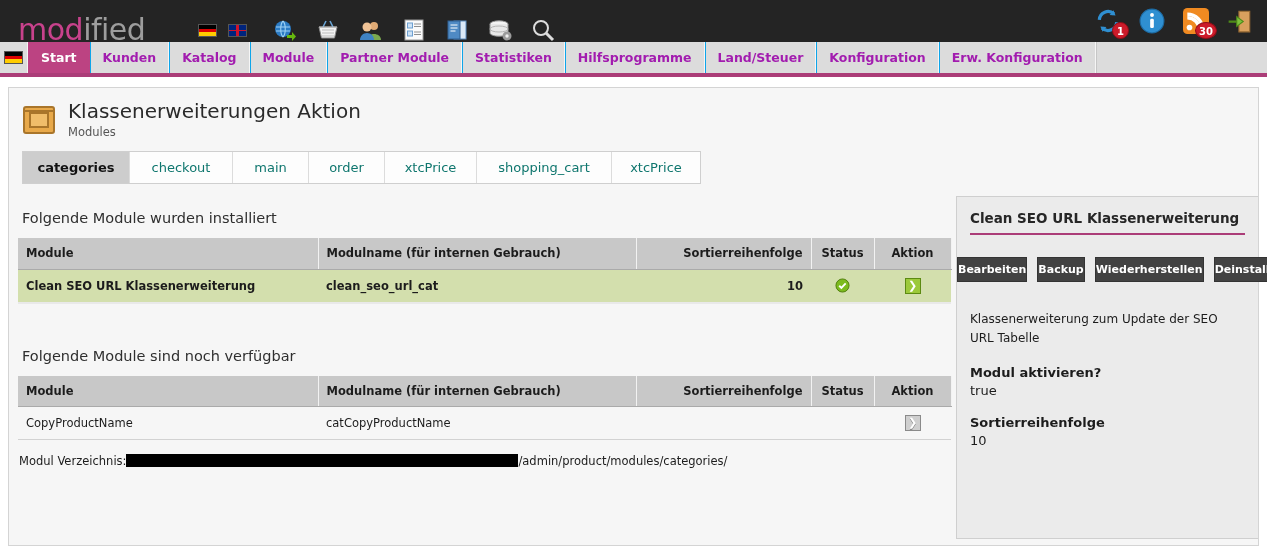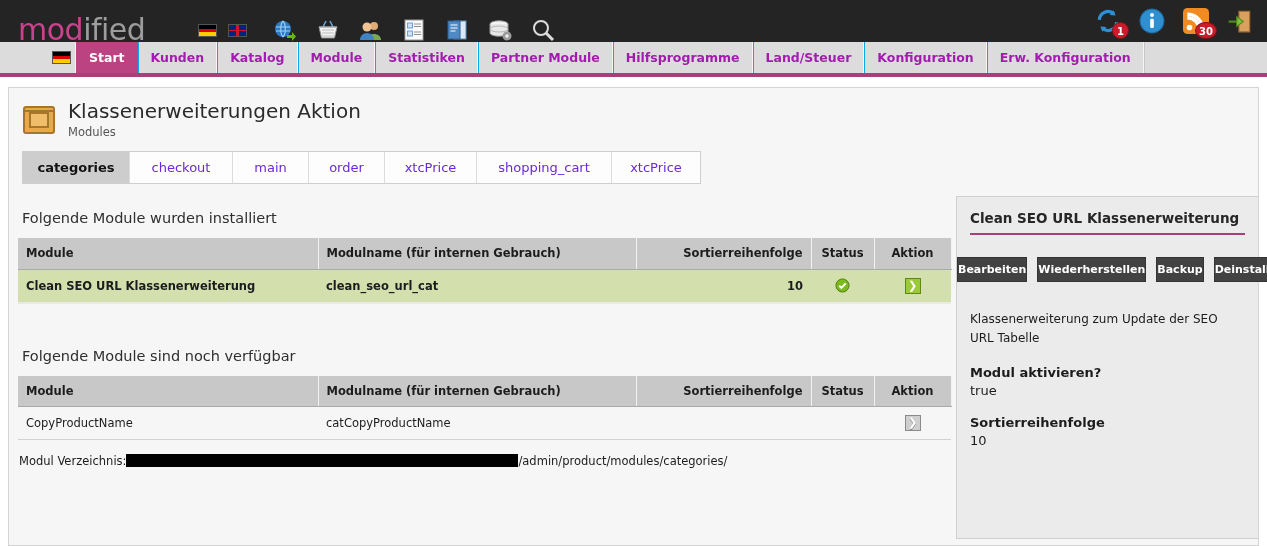--- a/index.html
+++ b/index.html
@@ -68,21 +68,20 @@
     border: 1px solid #8e0d18;
   }
 
   
   .navbar {
     position: absolute; left: 0; top: 42px;
     width: 1267px; height: 35px;
     background: #dcdcdc;
     display: flex; align-items: stretch;
     border-bottom: 4px solid #ab3d78;
-    padding-left: 48px;
   }
   .nav-flagcell {
     width: 28px; display: flex; align-items: center; justify-content: center;
     border-right: 1px solid #f4f4f4;
   }
   .nav-item {
     display: flex; align-items: center;
     padding: 0 12px;
     font-size: 12.5px; font-weight: bold;
     color: #a21caf;
@@ -120,21 +119,21 @@
     margin: 11px 0 0 13px;
     display: flex; align-items: stretch;
     width: 679px;
     border: 1px solid #cfcfcf;
     background: #fdfdfd;
     height: 33px;
   }
   .tab {
     display: flex; align-items: center; justify-content: center;
     font-size: 13px;
-    color: #6d28d9;
+    color: #0f766e;
     border-right: 1px solid #dcdcdc;
     cursor: pointer;
     padding: 0 16px;
     white-space: nowrap;
   }
   .tab:last-child { border-right: none; }
   .tab.active {
     background: #cdcdcd;
     color: #111;
     font-weight: bold;
@@ -351,24 +350,24 @@
   <div class="nav-item">
       <span>Kunden</span>
     </div>
   <div class="nav-item">
       <span>Katalog</span>
     </div>
   <div class="nav-item">
       <span>Module</span>
     </div>
   <div class="nav-item">
+      <span>Partner Module</span>
+    </div>
+  <div class="nav-item">
       <span>Statistiken</span>
-    </div>
-  <div class="nav-item">
-      <span>Partner Module</span>
     </div>
   <div class="nav-item">
       <span>Hilfsprogramme</span>
     </div>
   <div class="nav-item">
       <span>Land/Steuer</span>
     </div>
   <div class="nav-item">
       <span>Konfiguration</span>
     </div>
@@ -499,24 +498,24 @@
     </div>
 
     <div class="right-col">
       <div class="rp-title">Clean SEO URL Klassenerweiterung</div>
 
       <div class="rp-buttons">
         <div class="rp-btn">
             <span>Bearbeiten</span>
           </div>
         <div class="rp-btn">
-            <span>Wiederherstellen</span>
+            <span>Backup</span>
           </div>
         <div class="rp-btn">
-            <span>Backup</span>
+            <span>Wiederherstellen</span>
           </div>
         <div class="rp-btn">
             <span>Deinstallieren</span>
           </div>
       </div>
 
       <div class="rp-desc">Klassenerweiterung zum Update der SEO URL Tabelle</div>
 
       <div class="rp-field">
         <div class="k">Modul aktivieren?</div>

